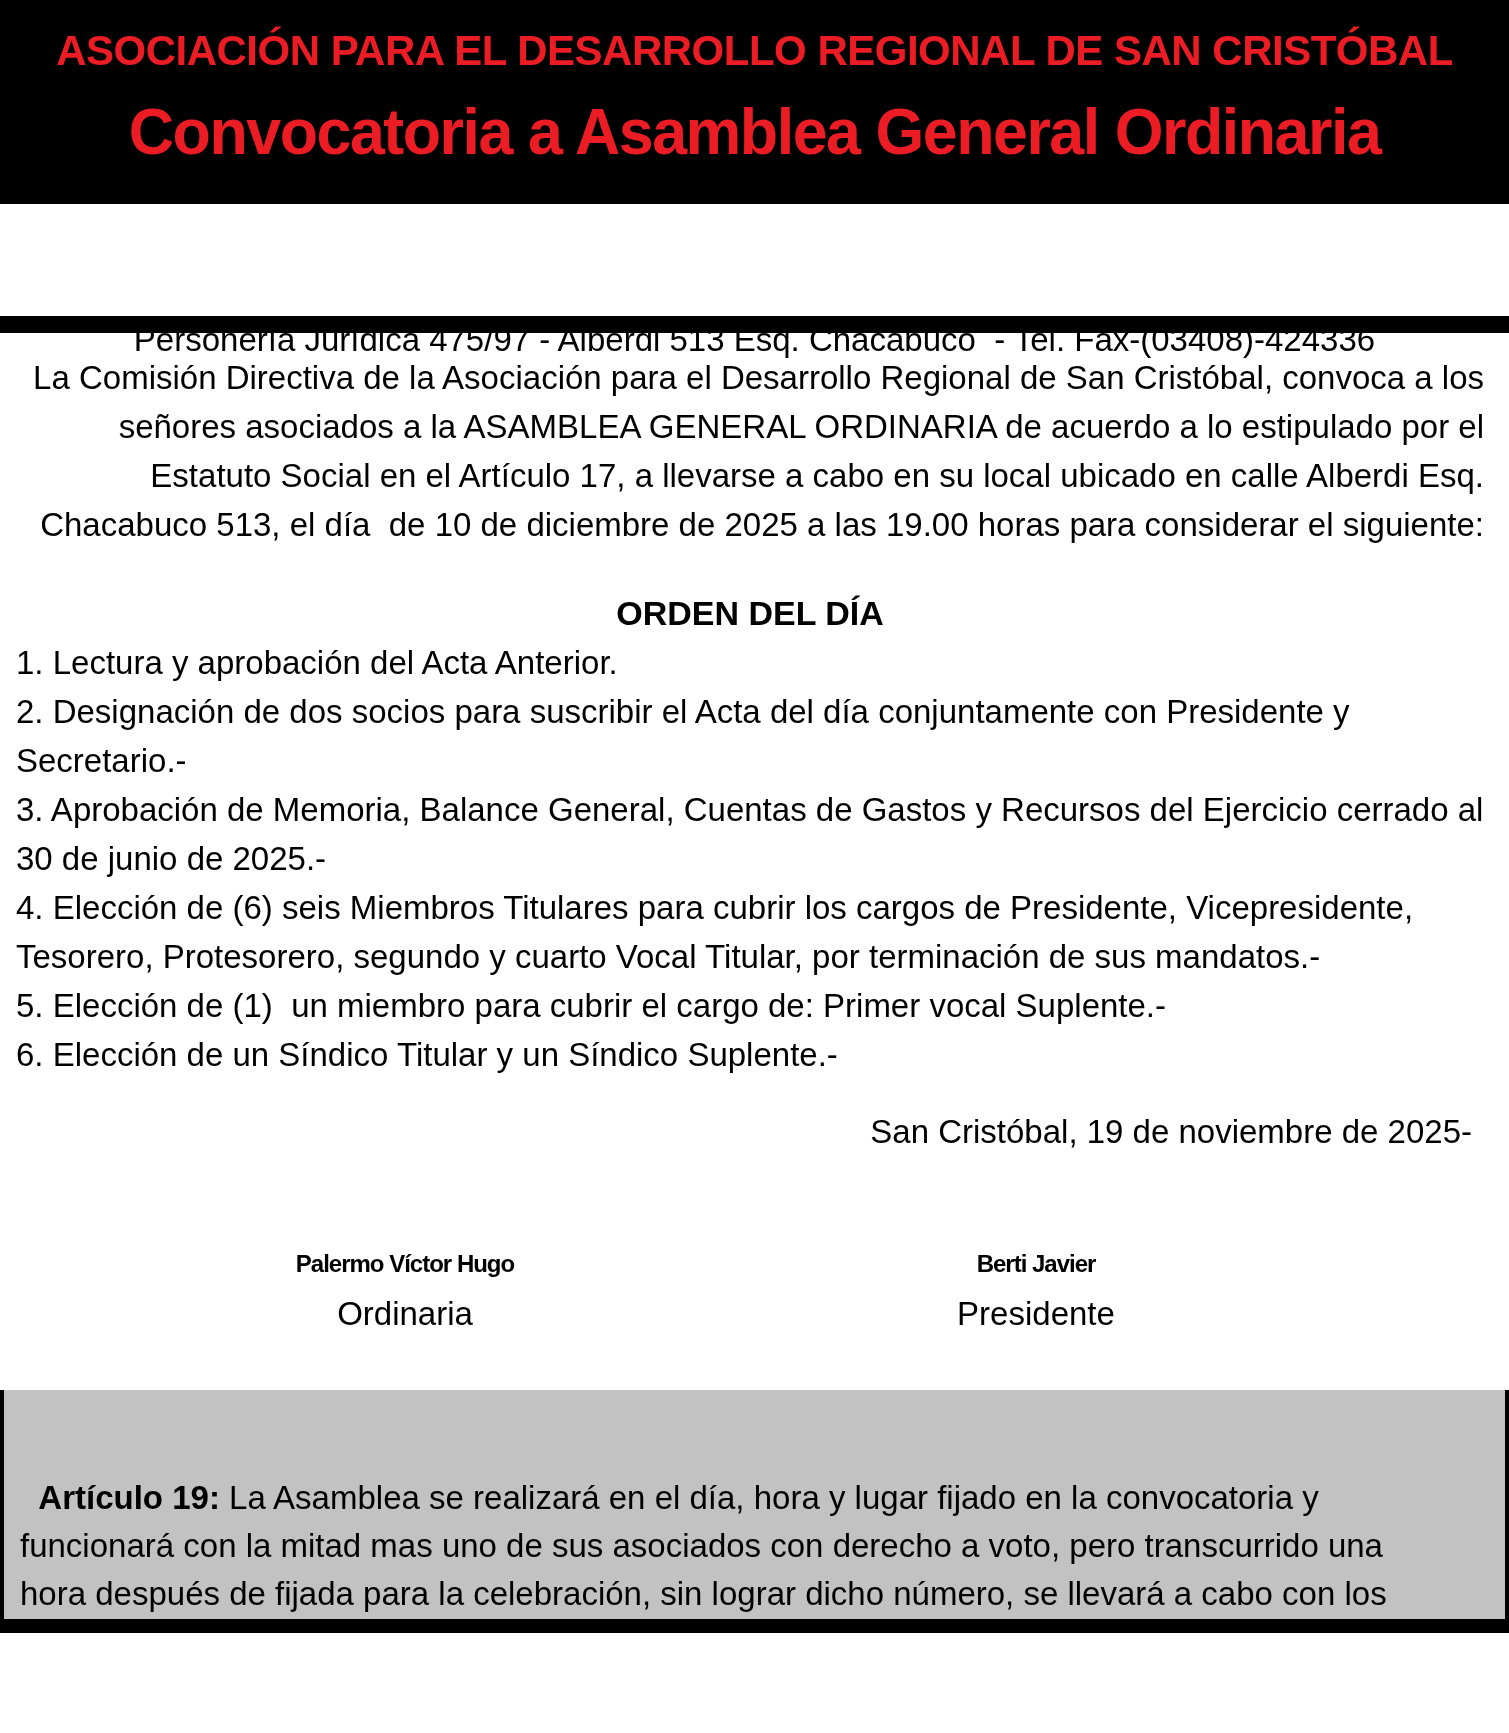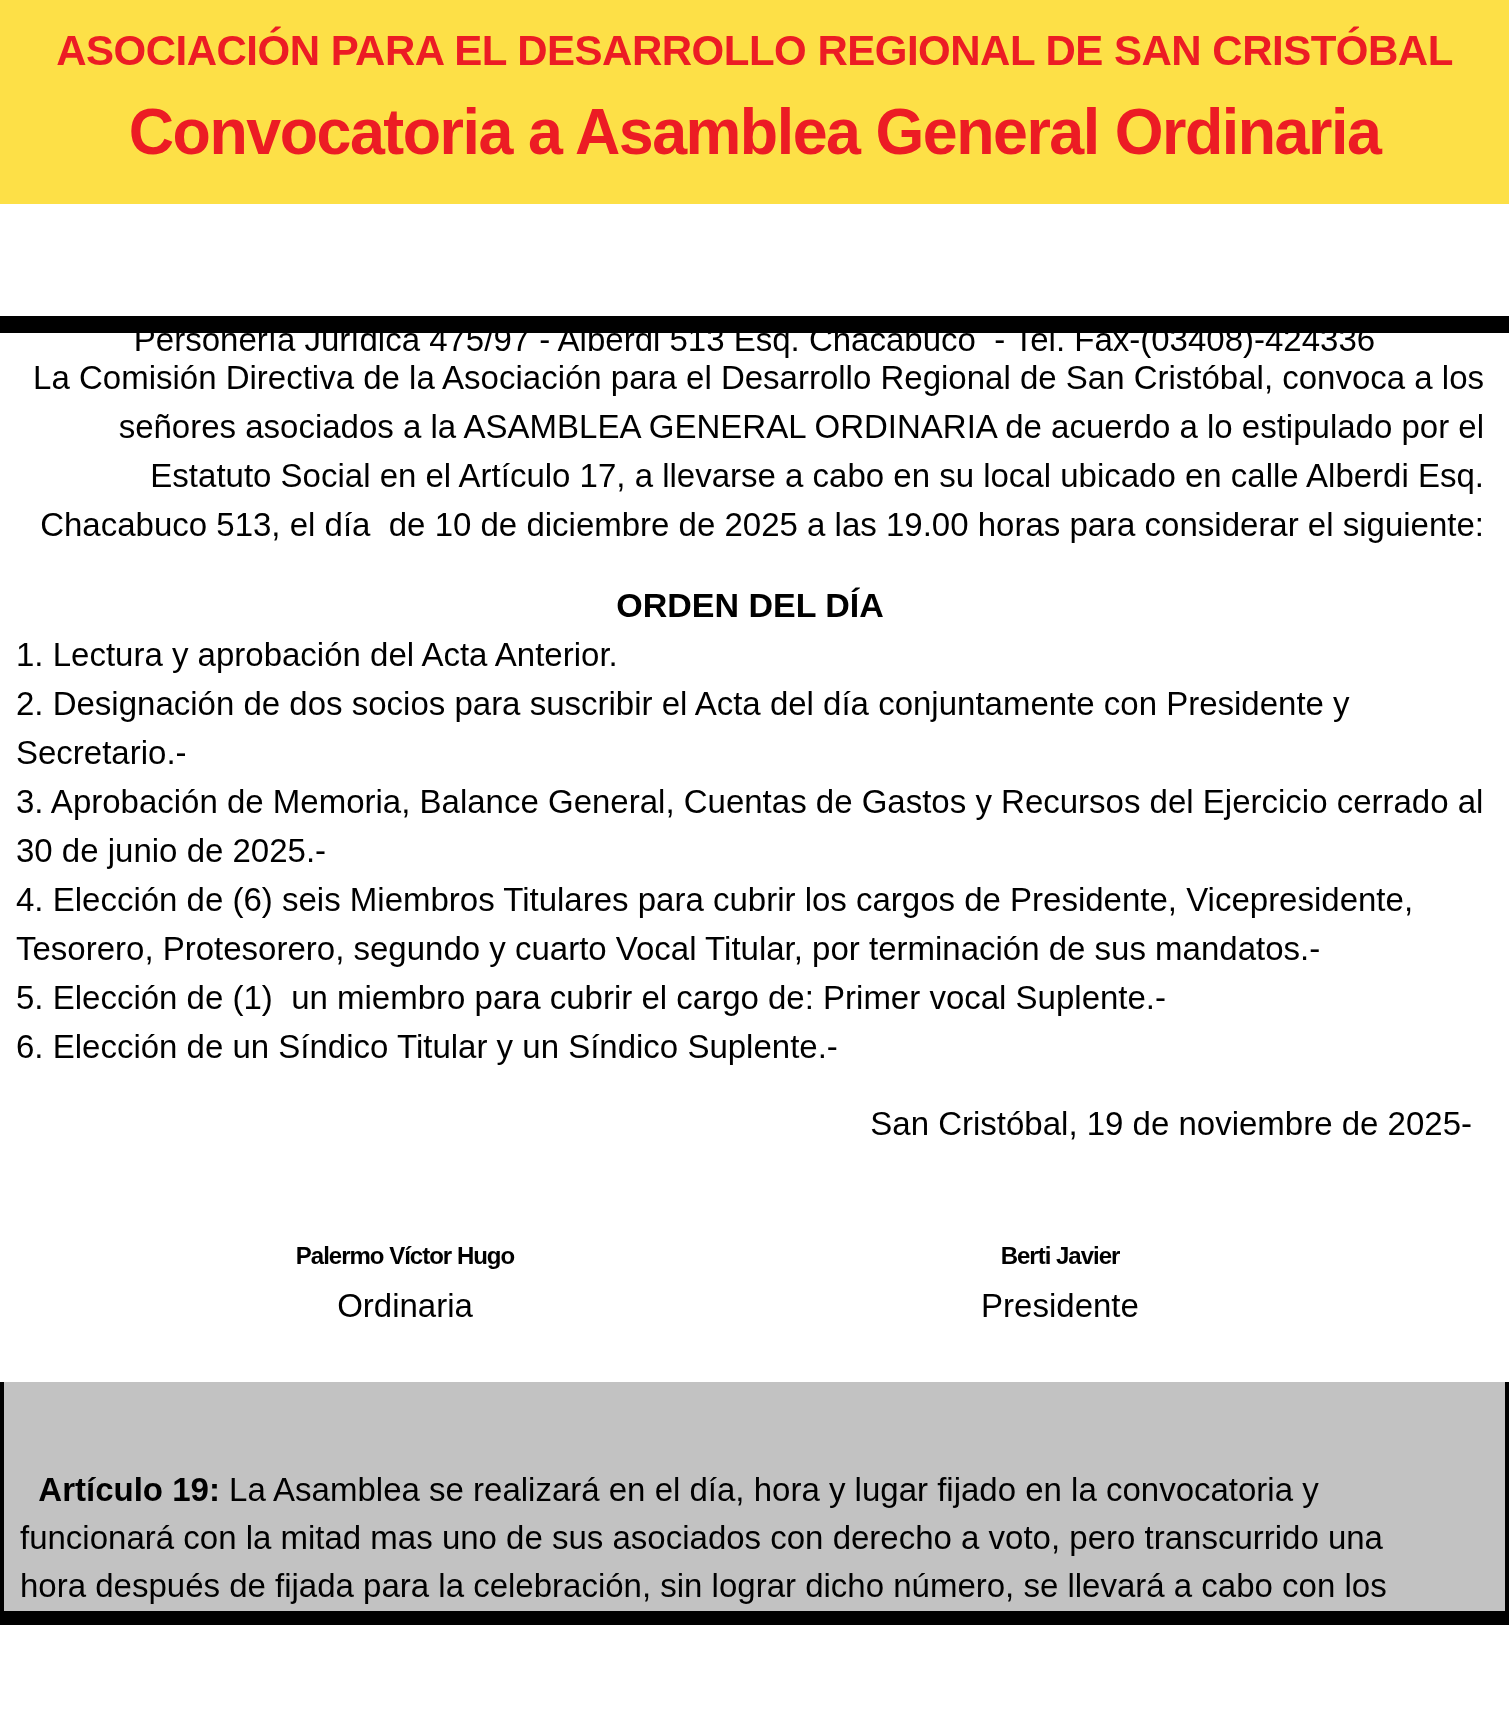--- a/index.html
+++ b/index.html
@@ -9,21 +9,21 @@
     background: #ffffff;
     color: #000000;
     font-family: "Liberation Sans", sans-serif;
     overflow: hidden;
     position: relative;
   }
 
   
   .header {
     height: 204px;
-    background: #fde047;
+    background: #000000;
     display: flex;
     flex-direction: column;
     align-items: center;
   }
   .org-name {
     margin-top: 30px;
     font-weight: bold;
     font-size: 42px;
     letter-spacing: -0.5px;
     line-height: 1;
@@ -63,42 +63,42 @@
     padding: 0 25px 0 16px;
     font-size: 33px;
     line-height: 49px;
   }
   .intro {
     margin: 20px 0 8px 0;
     white-space: pre-wrap;
     text-align: right;
   }
   .agenda-title {
-    margin-top: 32px;
+    margin-top: 40px;
     text-align: center;
     font-weight: bold;
     font-size: 34px;
     line-height: 49px;
   }
   .agenda-item { white-space: pre-wrap; }
   .dateline {
     margin-top: 28px;
     text-align: right;
     padding-right: 12px;
   }
 
   
   .signatures {
     margin-top: 86px;
     height: 110px;
     position: relative;
   }
   .sig-block { position: absolute; text-align: center; }
   .sig-block.left  { left: 170px; width: 470px; }
-  .sig-block.right { left: 830px; width: 460px; }
+  .sig-block.right { left: 806px; width: 460px; }
   .sig-name {
     font-weight: bold;
     font-size: 24px;
     letter-spacing: -1px;
     line-height: 44px;
   }
   .sig-role {
     font-size: 33px;
     line-height: 40px;
     margin-top: 8px;

